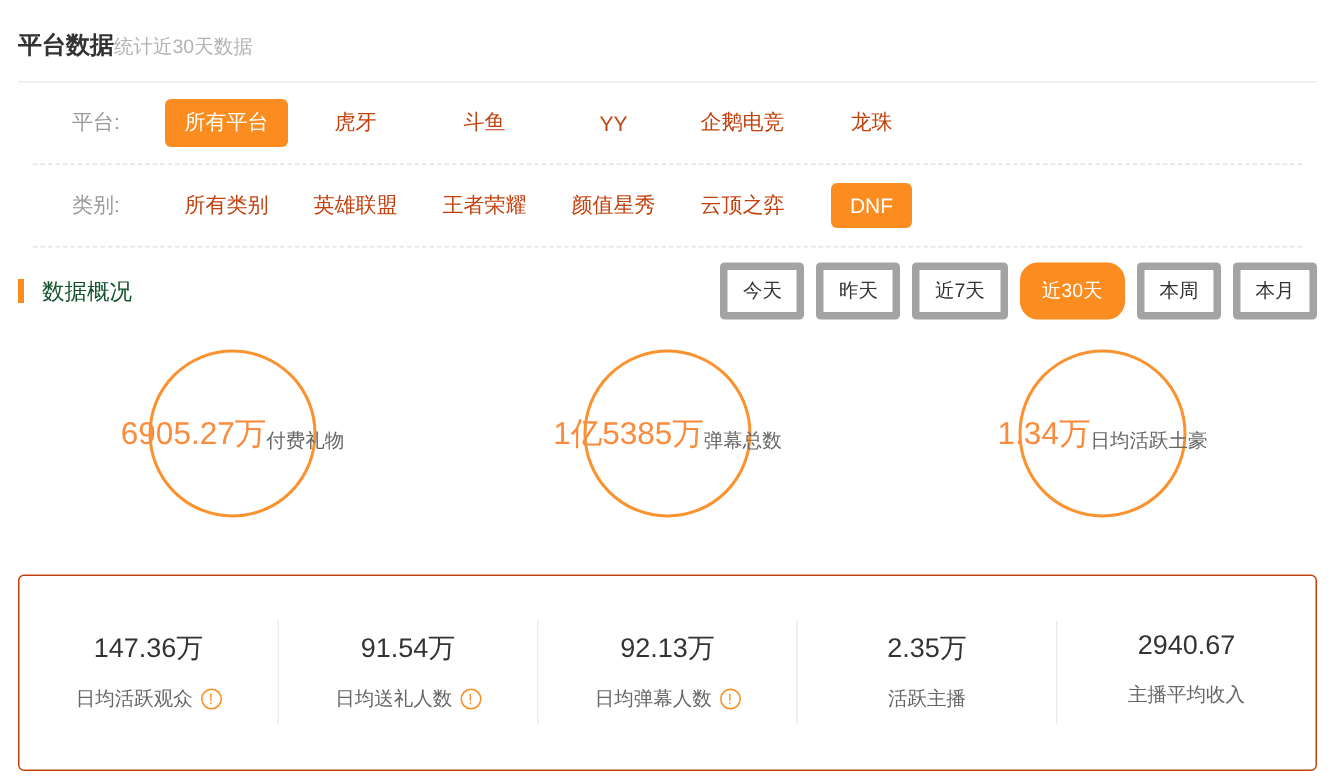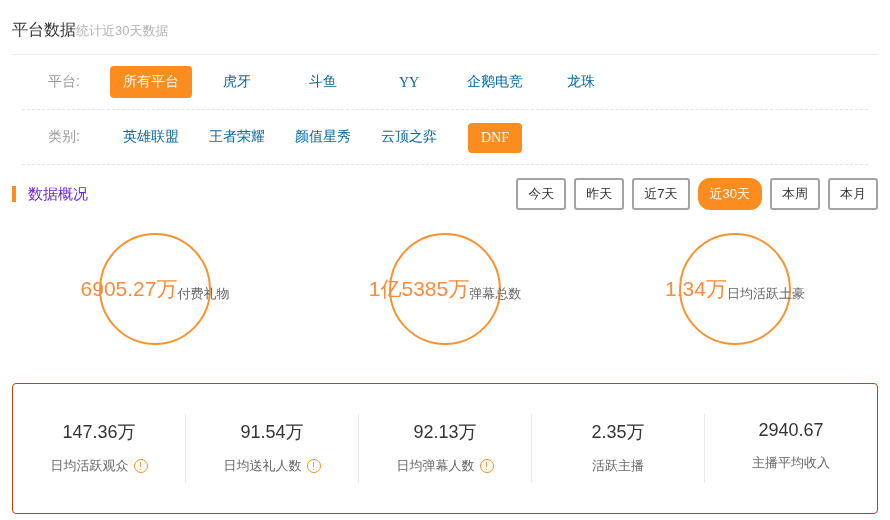--- a/index.html
+++ b/index.html
@@ -11,41 +11,41 @@
     --line:#ececec;
   }
   *{box-sizing:border-box;}
   html,body{margin:0;padding:0;}
   body{
     width:890px;height:520px;background:#fff;overflow:hidden;
     font-family:"Liberation Sans","DejaVu Sans",sans-serif;color:var(--dark);
   }
   
   .page-header{display:flex;align-items:baseline;padding:20px 12px 13px 12px;}
-  .page-title{font-size:16px;font-weight:normal;color:#333;margin:0;}
+  .page-title{font-size:16px;font-weight:bold;color:#333;margin:0;}
   .page-subtitle{font-size:13px;color:#b3b3b3;}
   .header-divider{border-top:1px solid var(--line);margin:0 12px;}
   
   .filter-row{
     display:flex;align-items:center;height:55px;
     margin:0 22px;padding-left:26px;
     border-bottom:1px dashed #e4e4e4;
   }
   .filter-label{color:var(--gray);font-size:14px;width:52px;flex:none;}
   .filter-items{display:flex;margin-left:8px;}
-  .filter-slot{width:86px;display:flex;justify-content:center;align-items:flex-end;font-family:Liberation Serif, serif;}
-  .filter-item{font-size:14px;color:#0369a1;cursor:pointer;padding:7px 6px;white-space:nowrap;background:none;border:none;font-family:inherit;}
+  .filter-slot{width:86px;display:flex;justify-content:center;align-items:center;}
+  .filter-item{font-size:14px;color:#c2410c;cursor:pointer;padding:7px 6px;white-space:nowrap;background:none;border:none;font-family:inherit;}
   .filter-item.selected{background:var(--accent);color:#fff;border-radius:4px;padding:7px 13px;}
   
   .section-head{display:flex;align-items:center;height:58px;padding:0 12px;}
   .accent-bar{width:4px;height:16px;background:var(--accent);margin-right:12px;flex:none;}
-  .section-title{font-size:15px;color:#6d28d9;}
+  .section-title{font-size:15px;color:#14532d;}
   .time-tabs{margin-left:auto;display:flex;gap:8px;}
   .time-tab{
-    font-size:13px;color:#333;background:#fff;border:2px solid #a3a3a3;border-radius:3px;
+    font-size:13px;color:#333;background:#fff;border:5px solid #a3a3a3;border-radius:3px;
     padding:5px 10px;cursor:pointer;font-family:inherit;white-space:nowrap;
   }
   .time-tab.selected{background:var(--accent);border-color:var(--accent);color:#fff;border-radius:12px;}
   
   .circles{display:flex;padding:10px 10px 0 10px;}
   .circle-wrap{flex:1;display:flex;justify-content:center;}
   .circle{
     width:112px;height:112px;border:2px solid #fb9230;border-radius:50%;
     display:flex;flex-direction:row;align-items:center;justify-content:center;background:#fff;
   }
@@ -97,20 +97,23 @@
     <button class="filter-item">企鹅电竞</button>
   </div>
           <div class="filter-slot">
     <button class="filter-item">龙珠</button>
   </div>
         </div>
   </div>
       <div class="filter-row">
     <span class="filter-label">类别:</span>
     <div class="filter-items">
+          <div class="filter-slot">
+    <button class="filter-item">所有类别</button>
+  </div>
           <div class="filter-slot">
     <button class="filter-item">英雄联盟</button>
   </div>
           <div class="filter-slot">
     <button class="filter-item">王者荣耀</button>
   </div>
           <div class="filter-slot">
     <button class="filter-item">颜值星秀</button>
   </div>
           <div class="filter-slot">

